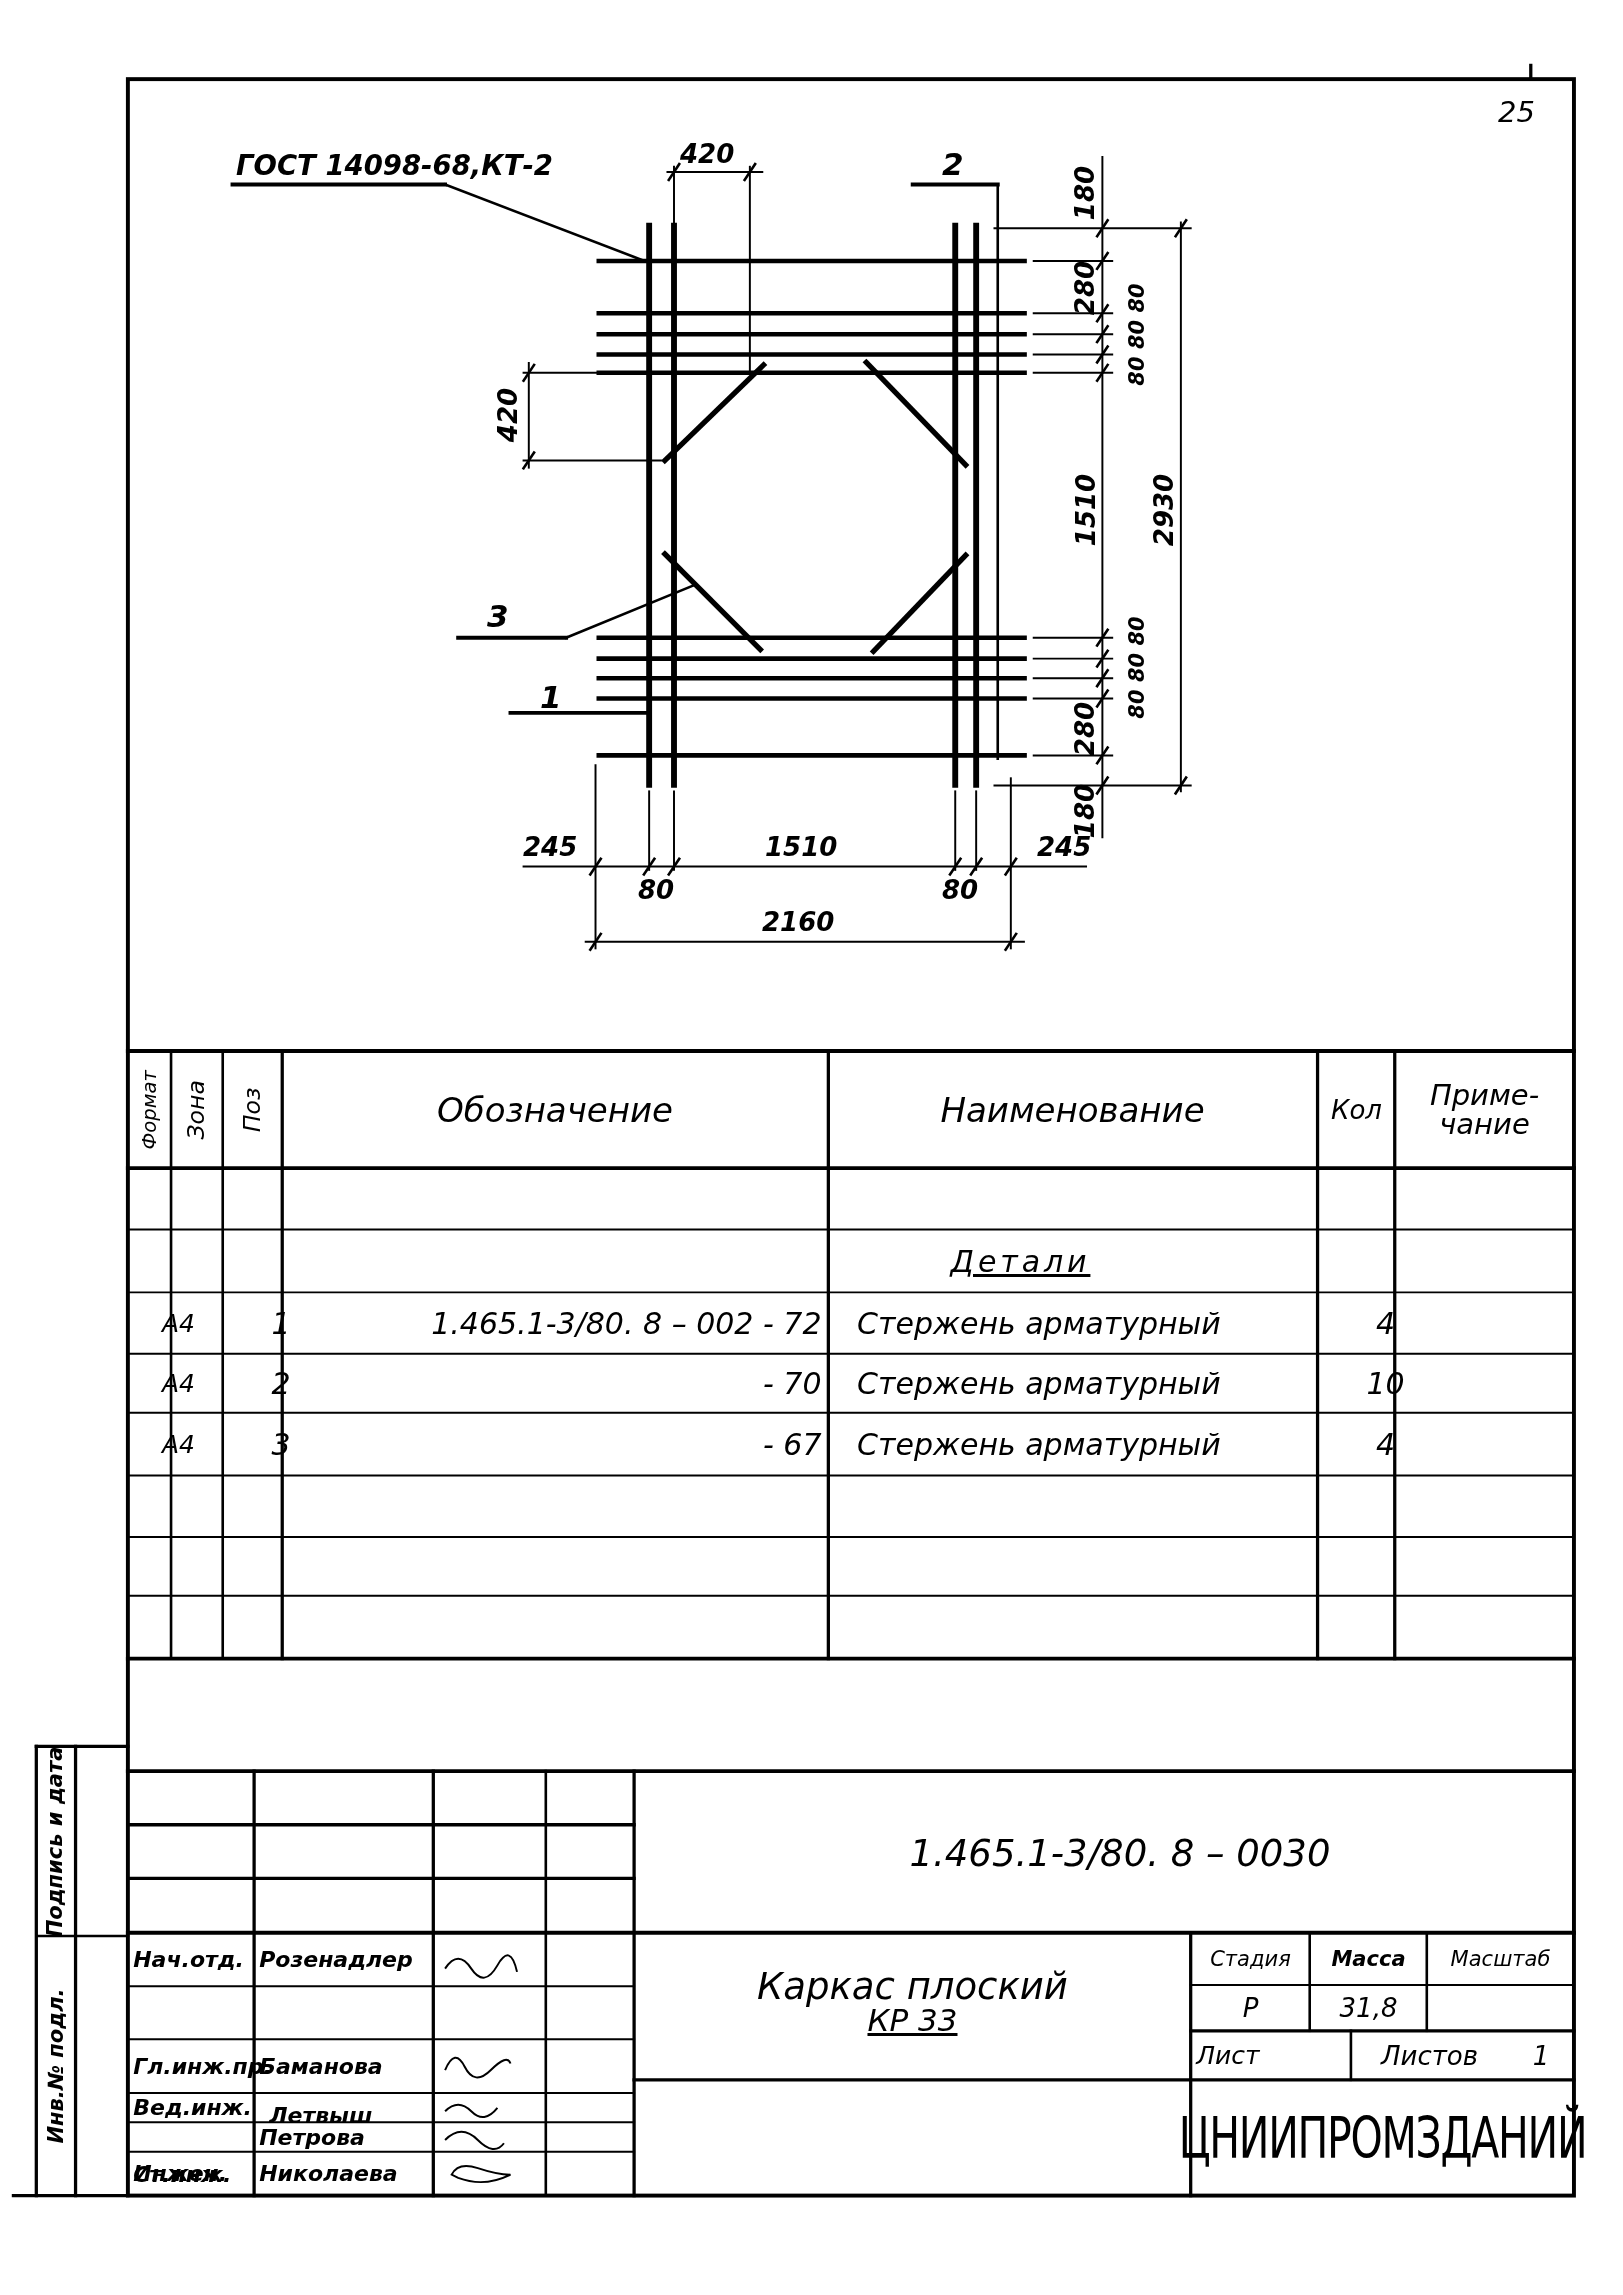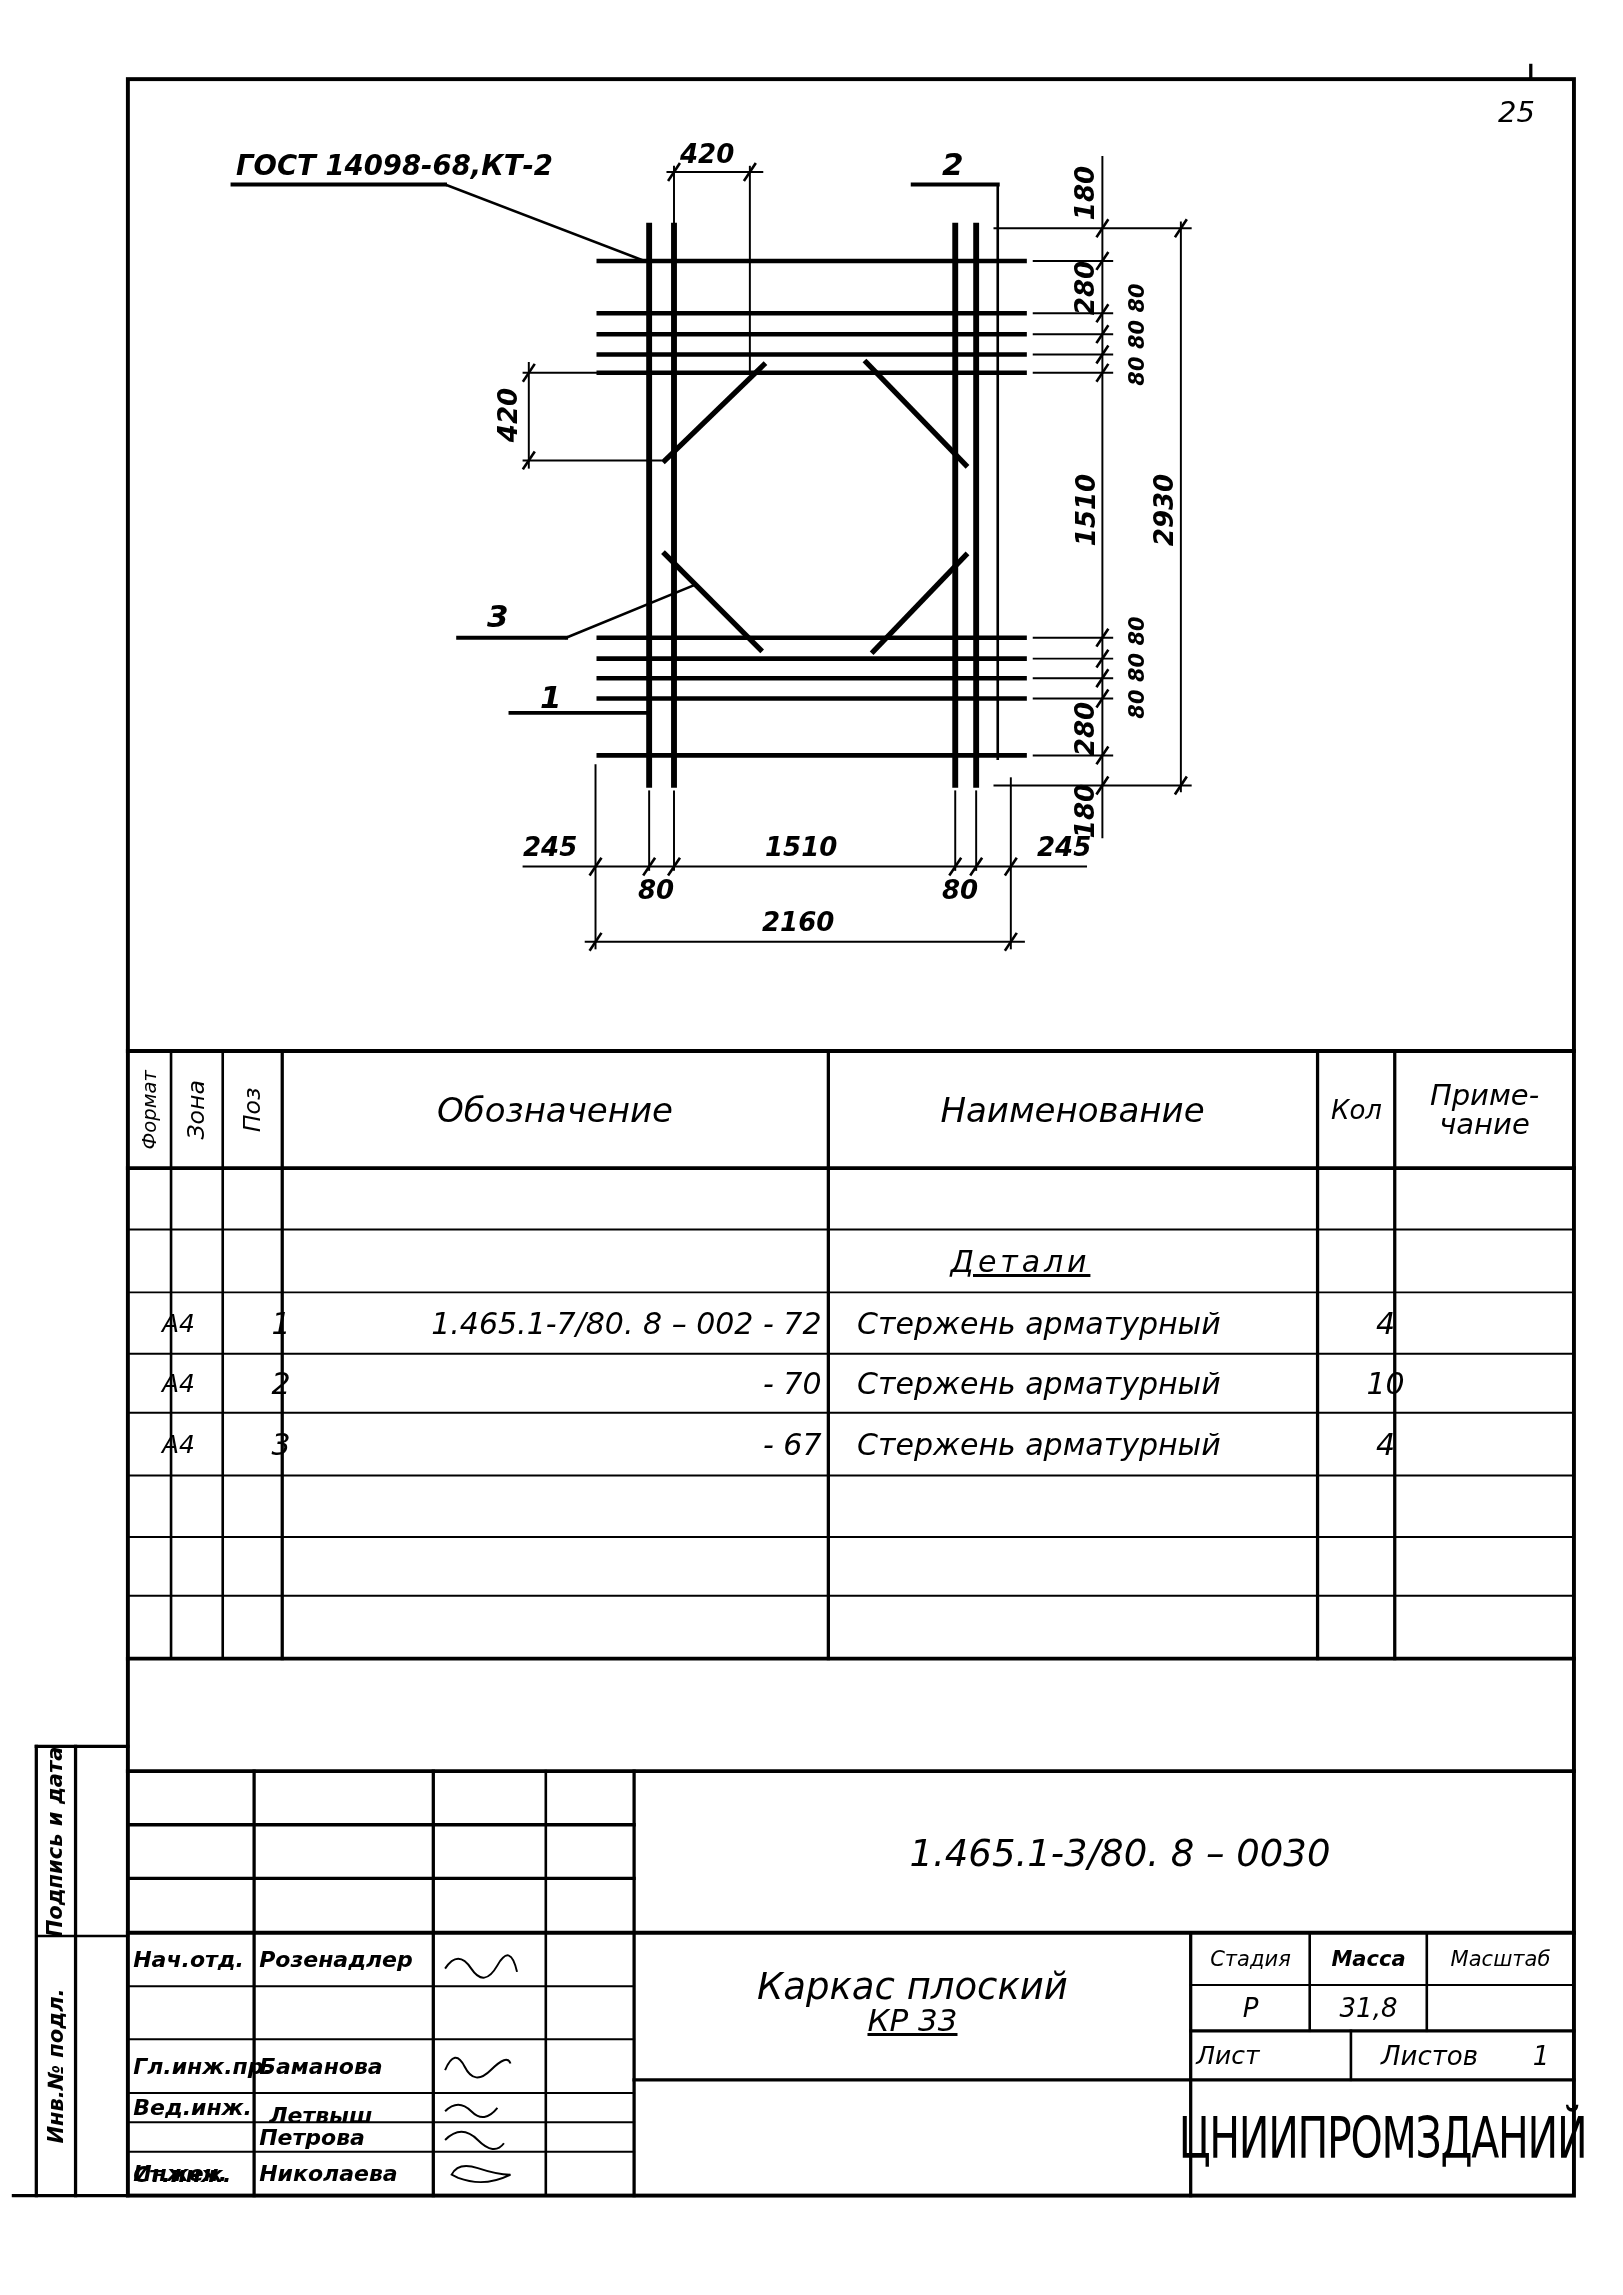--- a/index.html
+++ b/index.html
@@ -223,21 +223,21 @@
 </div>
 <div class="cell hdr" style="left:282px;top:1051px;width:546px;height:117px;">Обозначение</div>
 <div class="cell hdr" style="left:828px;top:1051px;width:489px;height:117px;">Наименование</div>
 <div class="cell" style="left:1318px;top:1051px;width:77px;height:117px;font-size:26px;">Кол</div>
 <div class="cell" style="left:1395px;top:1051px;width:179px;height:117px;font-size:29px;white-space:normal;text-align:center;padding:0 13px;box-sizing:border-box;">Приме-чание</div>
 
 <div class="cell row" style="left:828px;top:1230px;width:327px;height:63px;text-decoration:underline;letter-spacing:3.9px;">Детали</div>
 
 <div class="cell row" style="left:128px;top:1293px;width:43px;height:61px;font-size:25px;">А4</div>
 <div class="cell row" style="left:222px;top:1293px;width:60px;height:61px;">1</div>
-<div class="cell row right" style="left:282px;top:1293px;width:546px;height:61px;">1.465.1-7/80. 8 – 002 - 72</div>
+<div class="cell row right" style="left:282px;top:1293px;width:546px;height:61px;">1.465.1-3/80. 8 – 002 - 72</div>
 <div class="cell row left" style="left:828px;top:1293px;width:489px;height:61px;">Стержень арматурный</div>
 <div class="cell row" style="left:1318px;top:1293px;width:77px;height:61px;">4</div>
 
 <div class="cell row" style="left:128px;top:1354px;width:43px;height:59px;font-size:25px;">А4</div>
 <div class="cell row" style="left:222px;top:1354px;width:60px;height:59px;">2</div>
 <div class="cell row right" style="left:282px;top:1354px;width:546px;height:59px;">- 70</div>
 <div class="cell row left" style="left:828px;top:1354px;width:489px;height:59px;">Стержень арматурный</div>
 <div class="cell row" style="left:1318px;top:1354px;width:77px;height:59px;">10</div>
 
 <div class="cell row" style="left:128px;top:1413px;width:43px;height:63px;font-size:25px;">А4</div>

